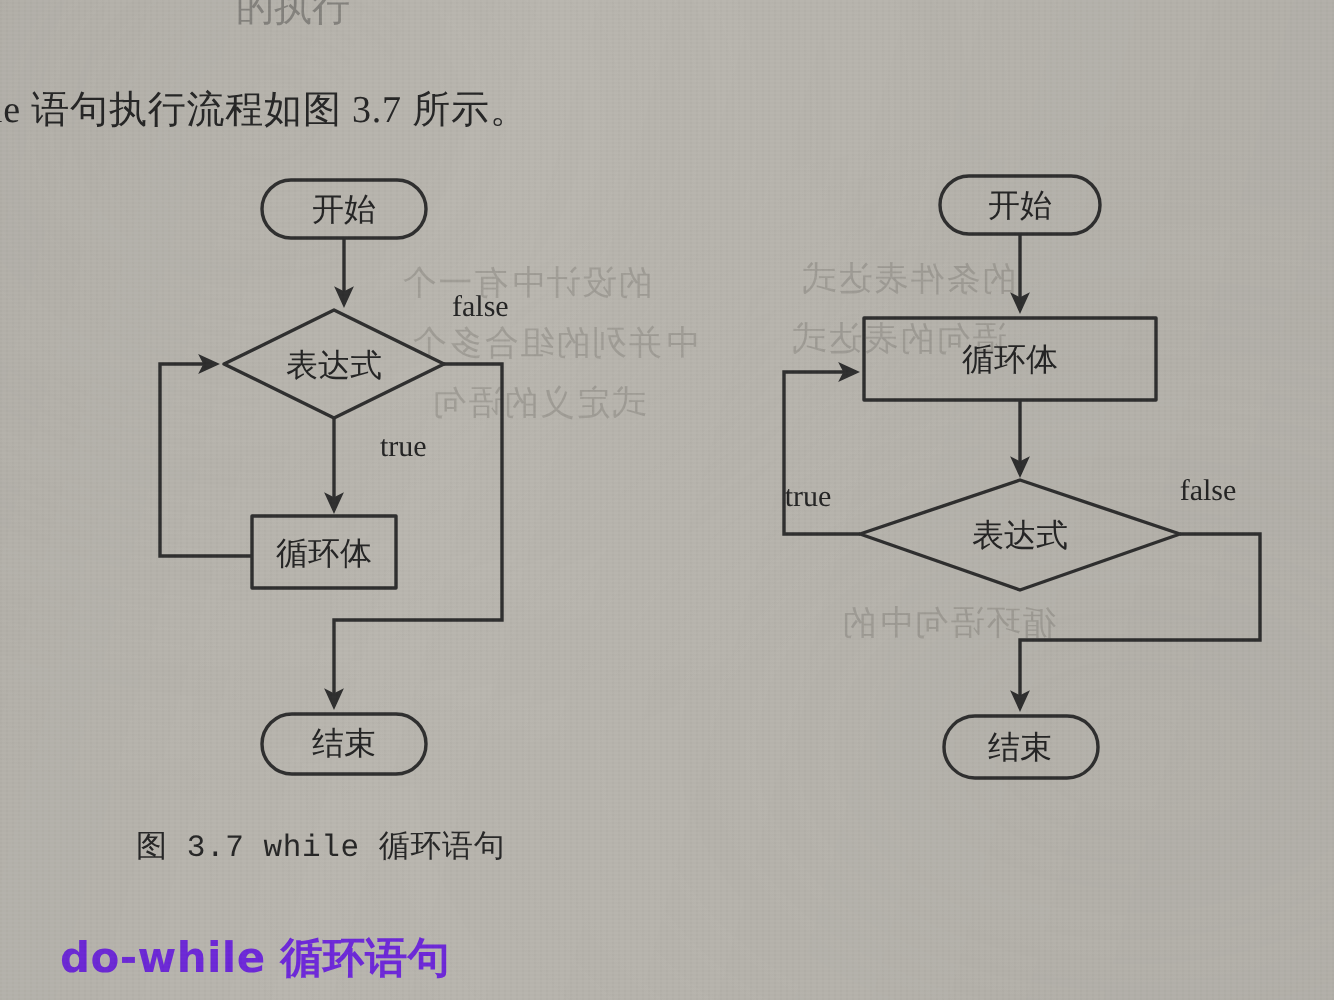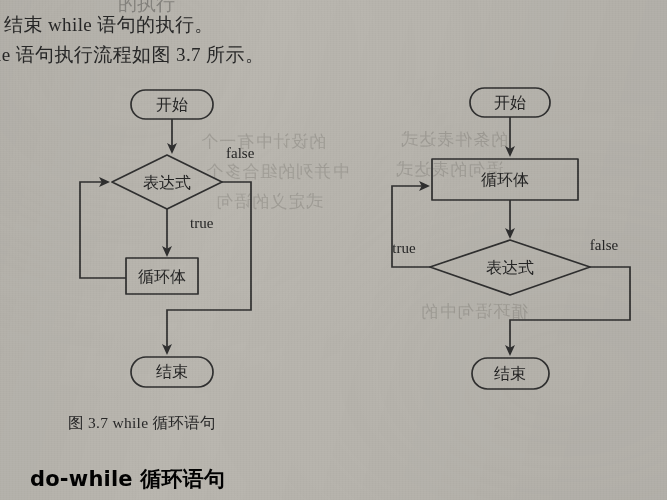--- a/index.html
+++ b/index.html
@@ -48,27 +48,28 @@
     letter-spacing: .4px;
   }
   .clip-top {
     font-size: 19px;
     color: #5d5c58;
     opacity: .55;
   }
   .caption {
     font-size: 15.5px;
     letter-spacing: .3px;
+    font-family: Liberation Mono, monospace;
   }
   .section-head {
     font-size: 21px;
     font-weight: bold;
     font-family: "DejaVu Sans", "Liberation Sans", sans-serif;
     letter-spacing: .2px;
-    color: #000000;
+    color: #6d28d9;
   }
   
   .ghost {
     position: absolute;
     white-space: nowrap;
     font-size: 17px;
     color: #8d8a83;
     opacity: .55;
     transform: scaleX(-1);
     pointer-events: none;
@@ -103,21 +104,20 @@
     stroke-linejoin: miter;
   }
 </style>
 </head>
 <body>
 
 <div id="page">
 
   <div class="txt clip-top" style="left:118px; top:-9px;">的执行</div>
 
-  <div class="txt body-text" style="left:4px; top:12px;">结束 while 语句的执行。</div>
 
   <div class="txt body-text" style="left:-4px; top:42px;">le 语句执行流程如图 3.7 所示。</div>
 
   <div class="ghost" style="left:200px; top:130px;">的设计中有一个</div>
   <div class="ghost" style="left:205px; top:160px;">中并列的组合多个</div>
   <div class="ghost" style="left:215px; top:190px;">式定义的语句</div>
   <div class="ghost" style="left:400px; top:128px;">的条件表达式</div>
   <div class="ghost" style="left:395px; top:158px;">语句的表达式</div>
   <div class="ghost" style="left:420px; top:300px;">循环语句中的</div>
 

